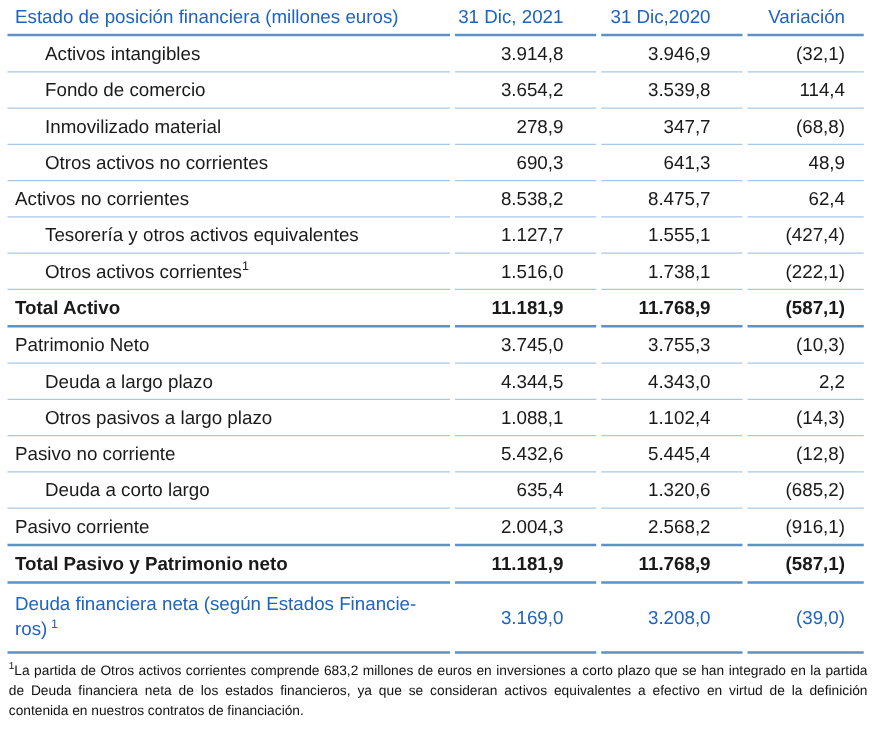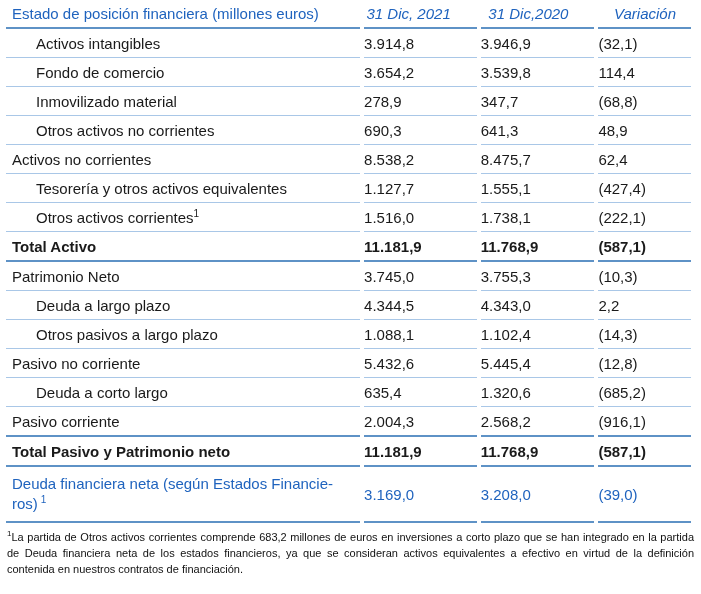--- a/index.html
+++ b/index.html
@@ -39,27 +39,25 @@
     border-bottom:2px solid var(--medium);
     height:27px;
   }
   th.label-col{
     text-align:left;
     color:var(--accent);
     padding-left:6px;
     margin-left:37px;
   }
   th.num{
-    text-align:right;
     color:var(--accent);
-    font-style:italic;
   }
   td.label-col{text-align:left;padding-left:6px;}
   td.label-col.indent{padding-left:30px;}
-  .num{text-align:left;padding-right:26px;}
+  .num{text-align:right;padding-right:26px;}
   .num.last{padding-right:15px;}
   th.num{padding-right:26px;}
   th.num.last{padding-right:15px;}
   tr.rule-light>td{border-bottom:1px solid var(--light);}
   tr.rule-medium>td{border-bottom:2px solid var(--medium);}
   .bold{font-weight:700;}
   .blue{color:var(--accent);}
   tr.tall>td{height:54px;}
   tr.tall td.label-col{
     white-space:pre-line;

